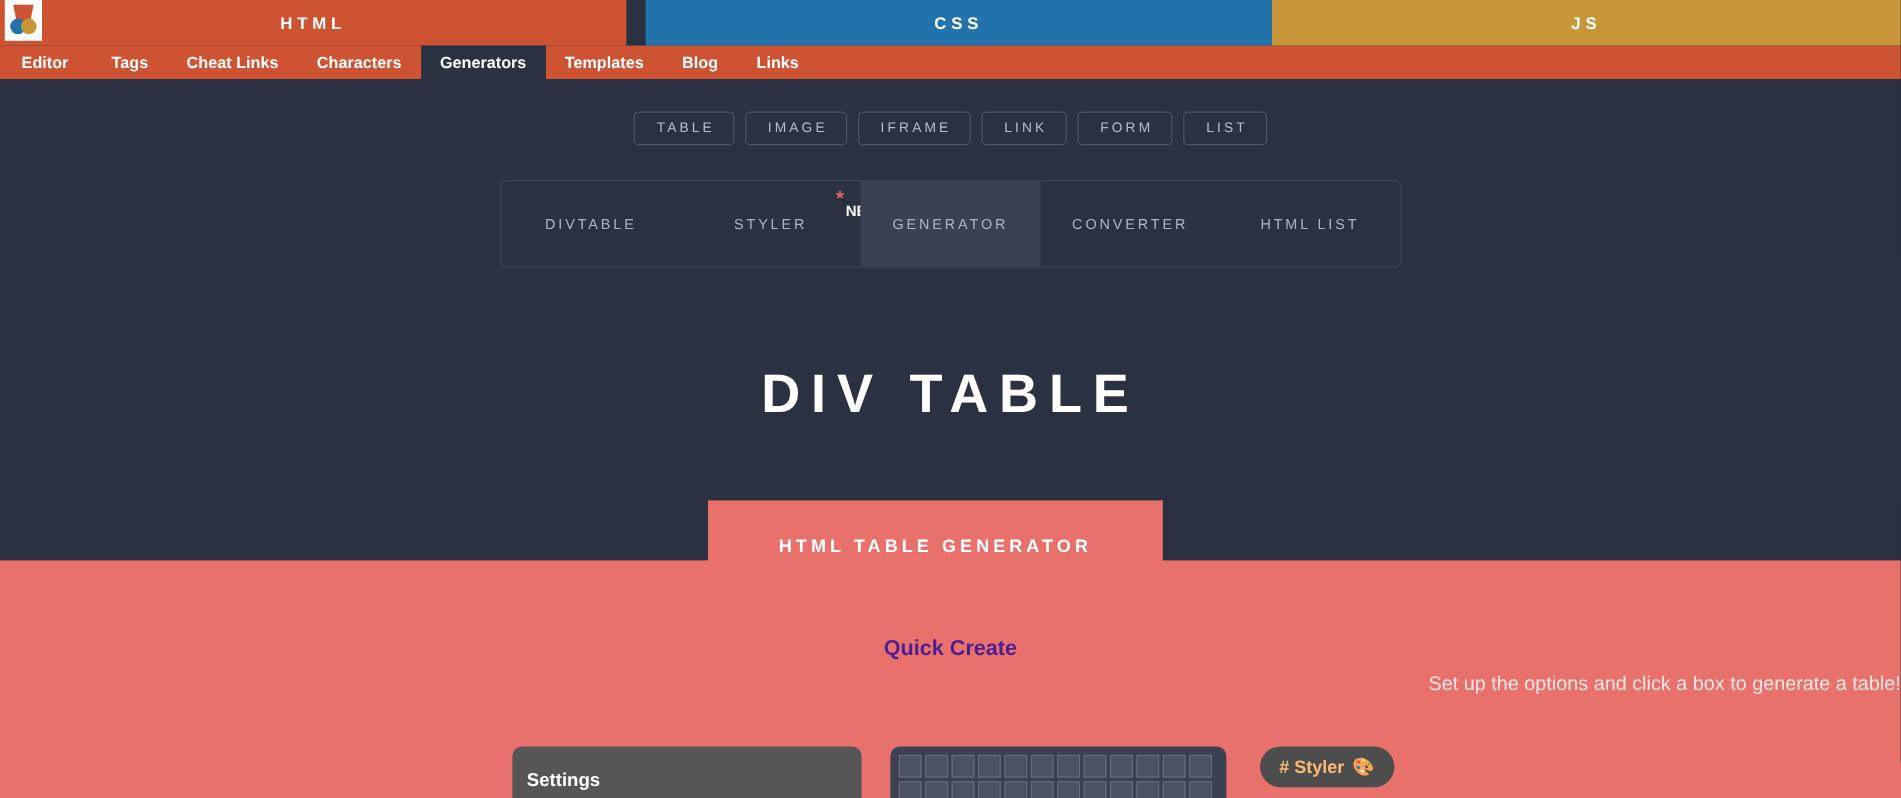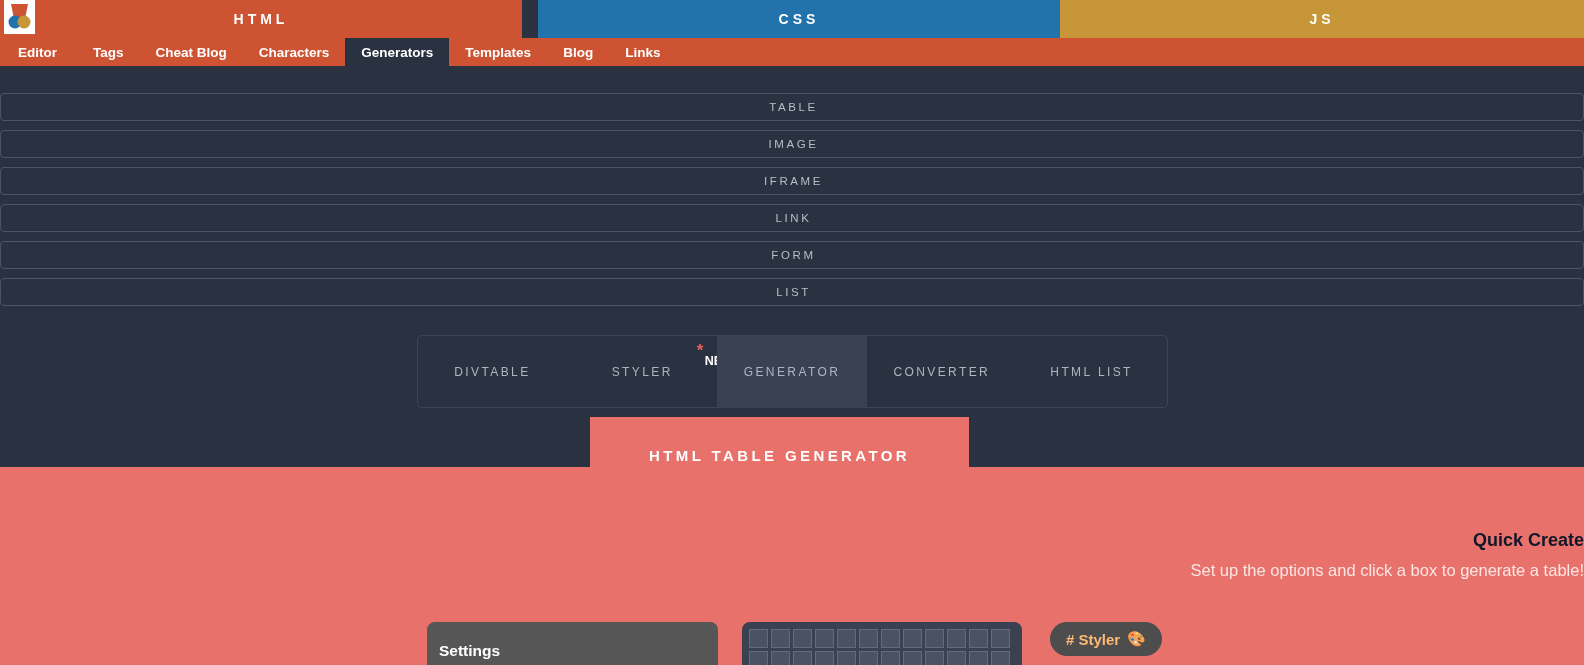--- a/index.html
+++ b/index.html
@@ -78,21 +78,20 @@
     width: 100%;
     overflow: visible;
   }
 
   
   .type-row {
     display: flex;
     justify-content: center;
     gap: 9px;
     padding-top: 27px;
-    flex-direction: column;
   }
   .type-btn {
     border: 1px solid #4c5465;
     border-radius: 4px;
     color: #b7bdc9;
     font-size: 11.5px;
     letter-spacing: 2.6px;
     font-weight: normal;
     padding: 7px 15px 7px 18px;
     background: transparent;
@@ -176,22 +175,22 @@
     align-items: center;
     justify-content: center;
     color: #ffffff;
     font-size: 15px;
     font-weight: bold;
     letter-spacing: 3.4px;
     z-index: 3;
   }
 
   .quick-title {
-    text-align: right;
-    color: #0f172a;
+    text-align: center;
+    color: #4c1d95;
     font-size: 18px;
     font-weight: bold;
     padding-top: 63px;
   }
   .quick-sub {
     text-align: right;
     color: #fbe6e4;
     font-size: 16.5px;
     padding-top: 10px;
     padding-left: 22px;
@@ -261,21 +260,21 @@
     </svg>
   </div>
   <div class="lang-seg lang-html">HTML</div>
   <div class="lang-seg lang-css">CSS</div>
   <div class="lang-seg lang-js">JS</div>
 </div>
 
 <div class="main-nav">
   <div class="nav-item">Editor</div>
   <div class="nav-item">Tags</div>
-  <div class="nav-item">Cheat Blog</div>
+  <div class="nav-item">Cheat Links</div>
   <div class="nav-item">Characters</div>
   <div class="nav-item active">Generators</div>
   <div class="nav-item">Templates</div>
   <div class="nav-item">Blog</div>
   <div class="nav-item">Links</div>
 </div>
 
 <div class="hero">
 
   <div class="type-row">

